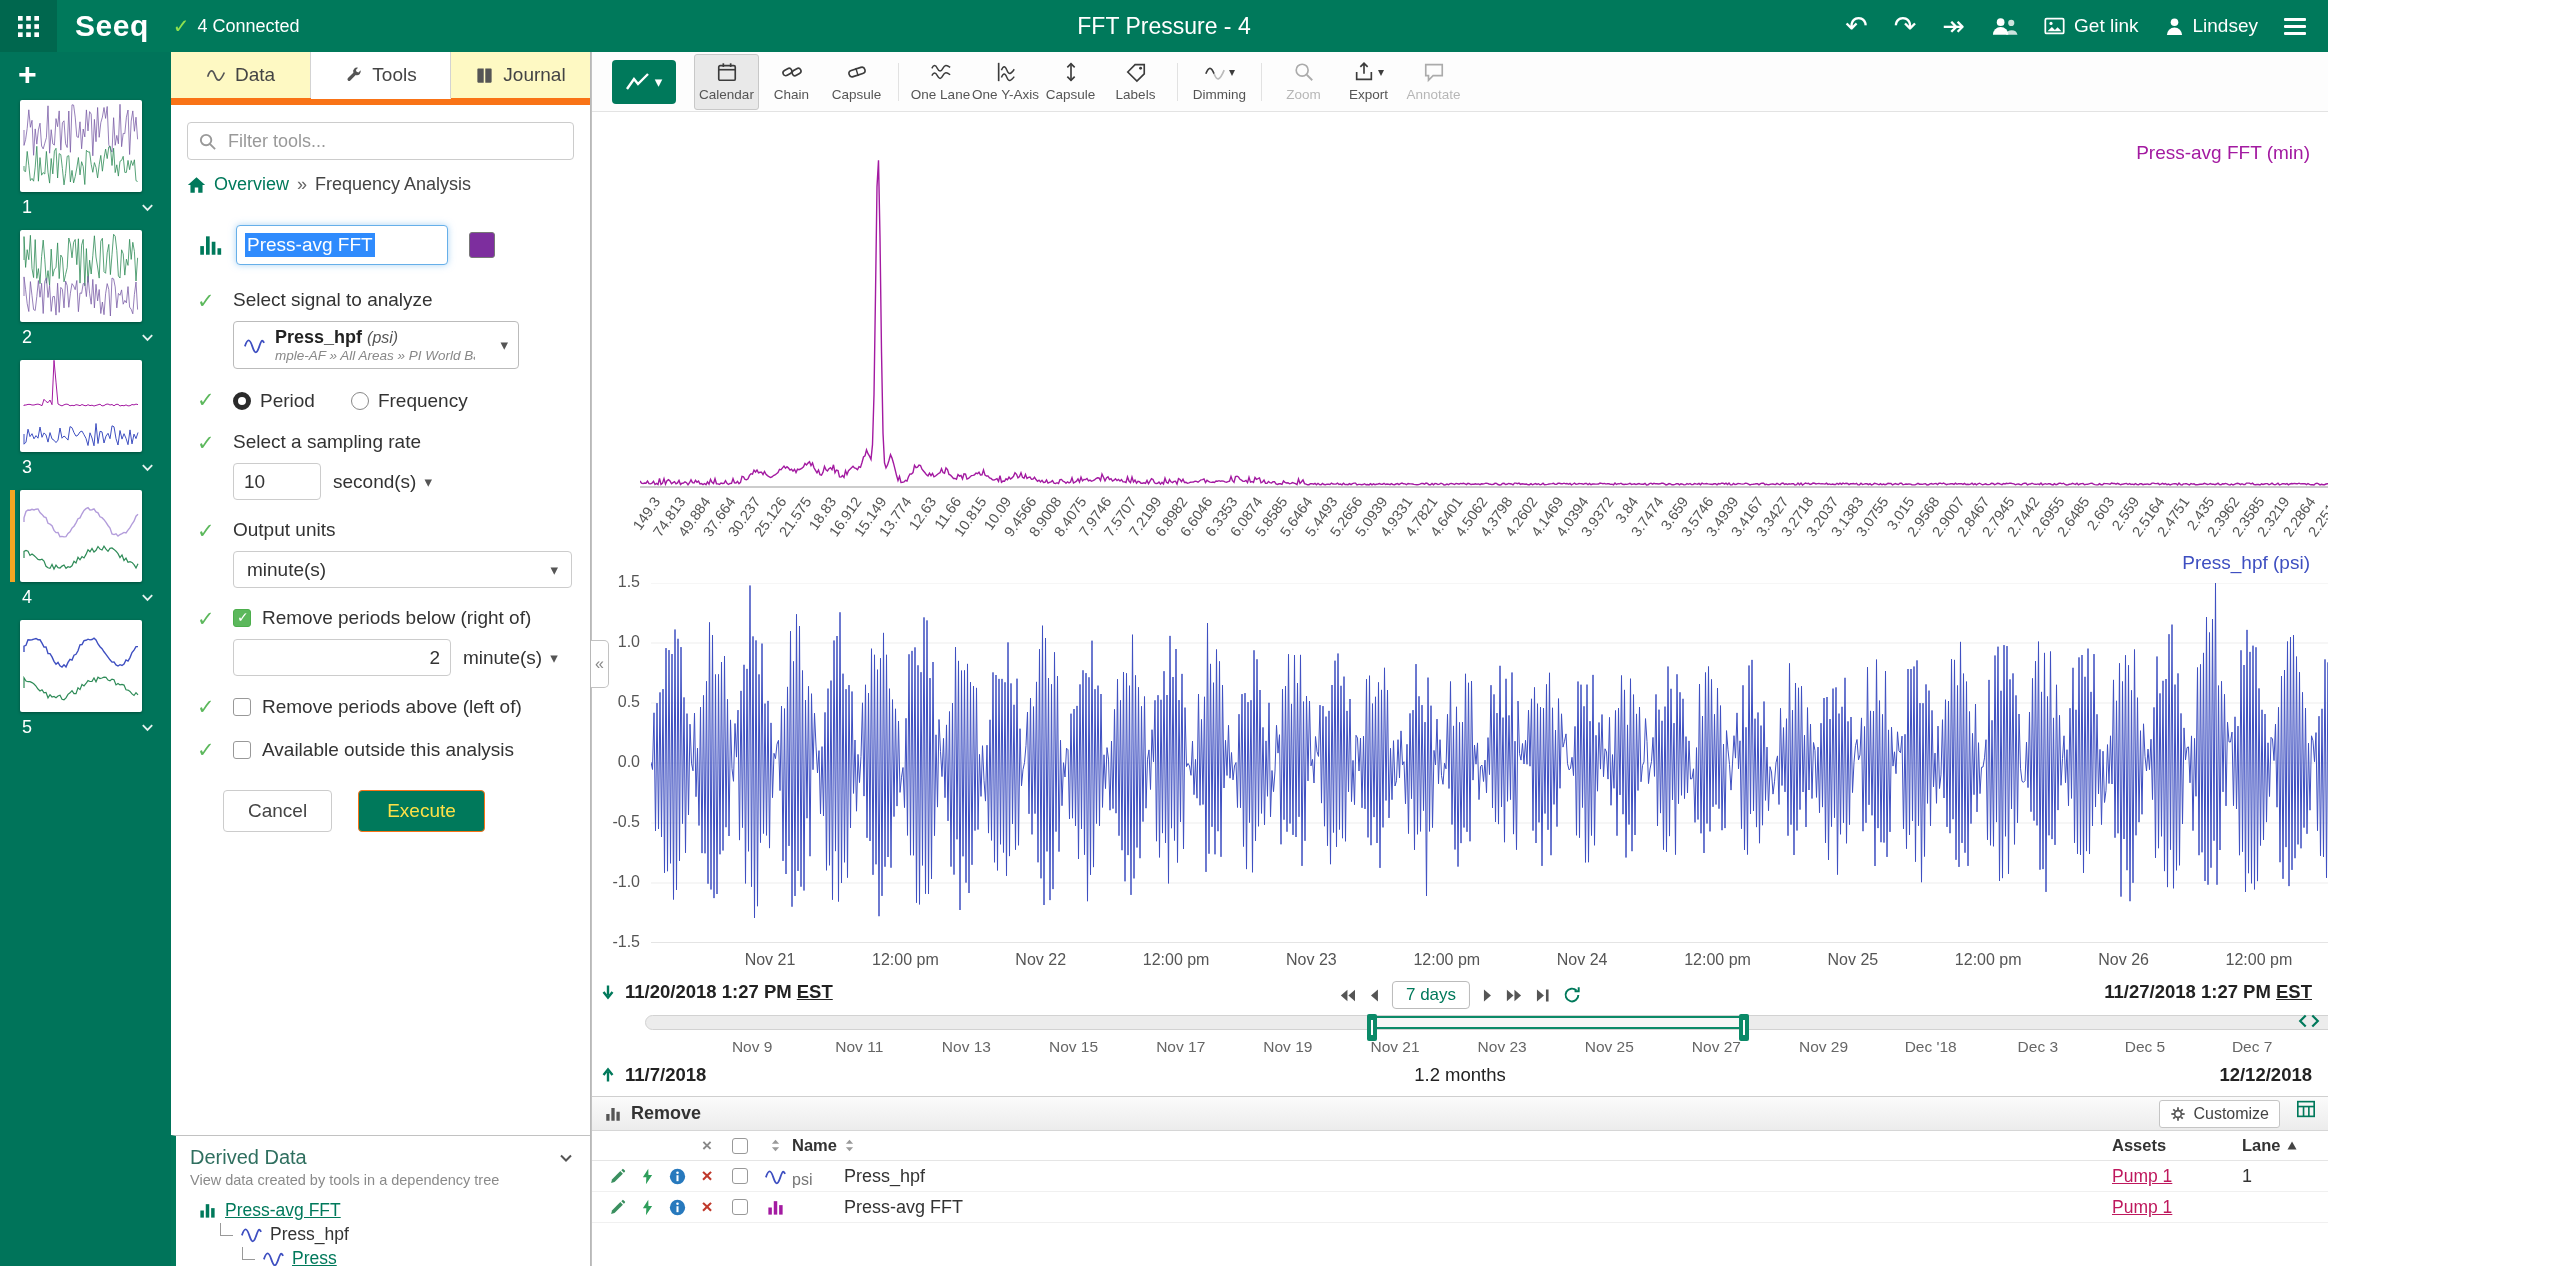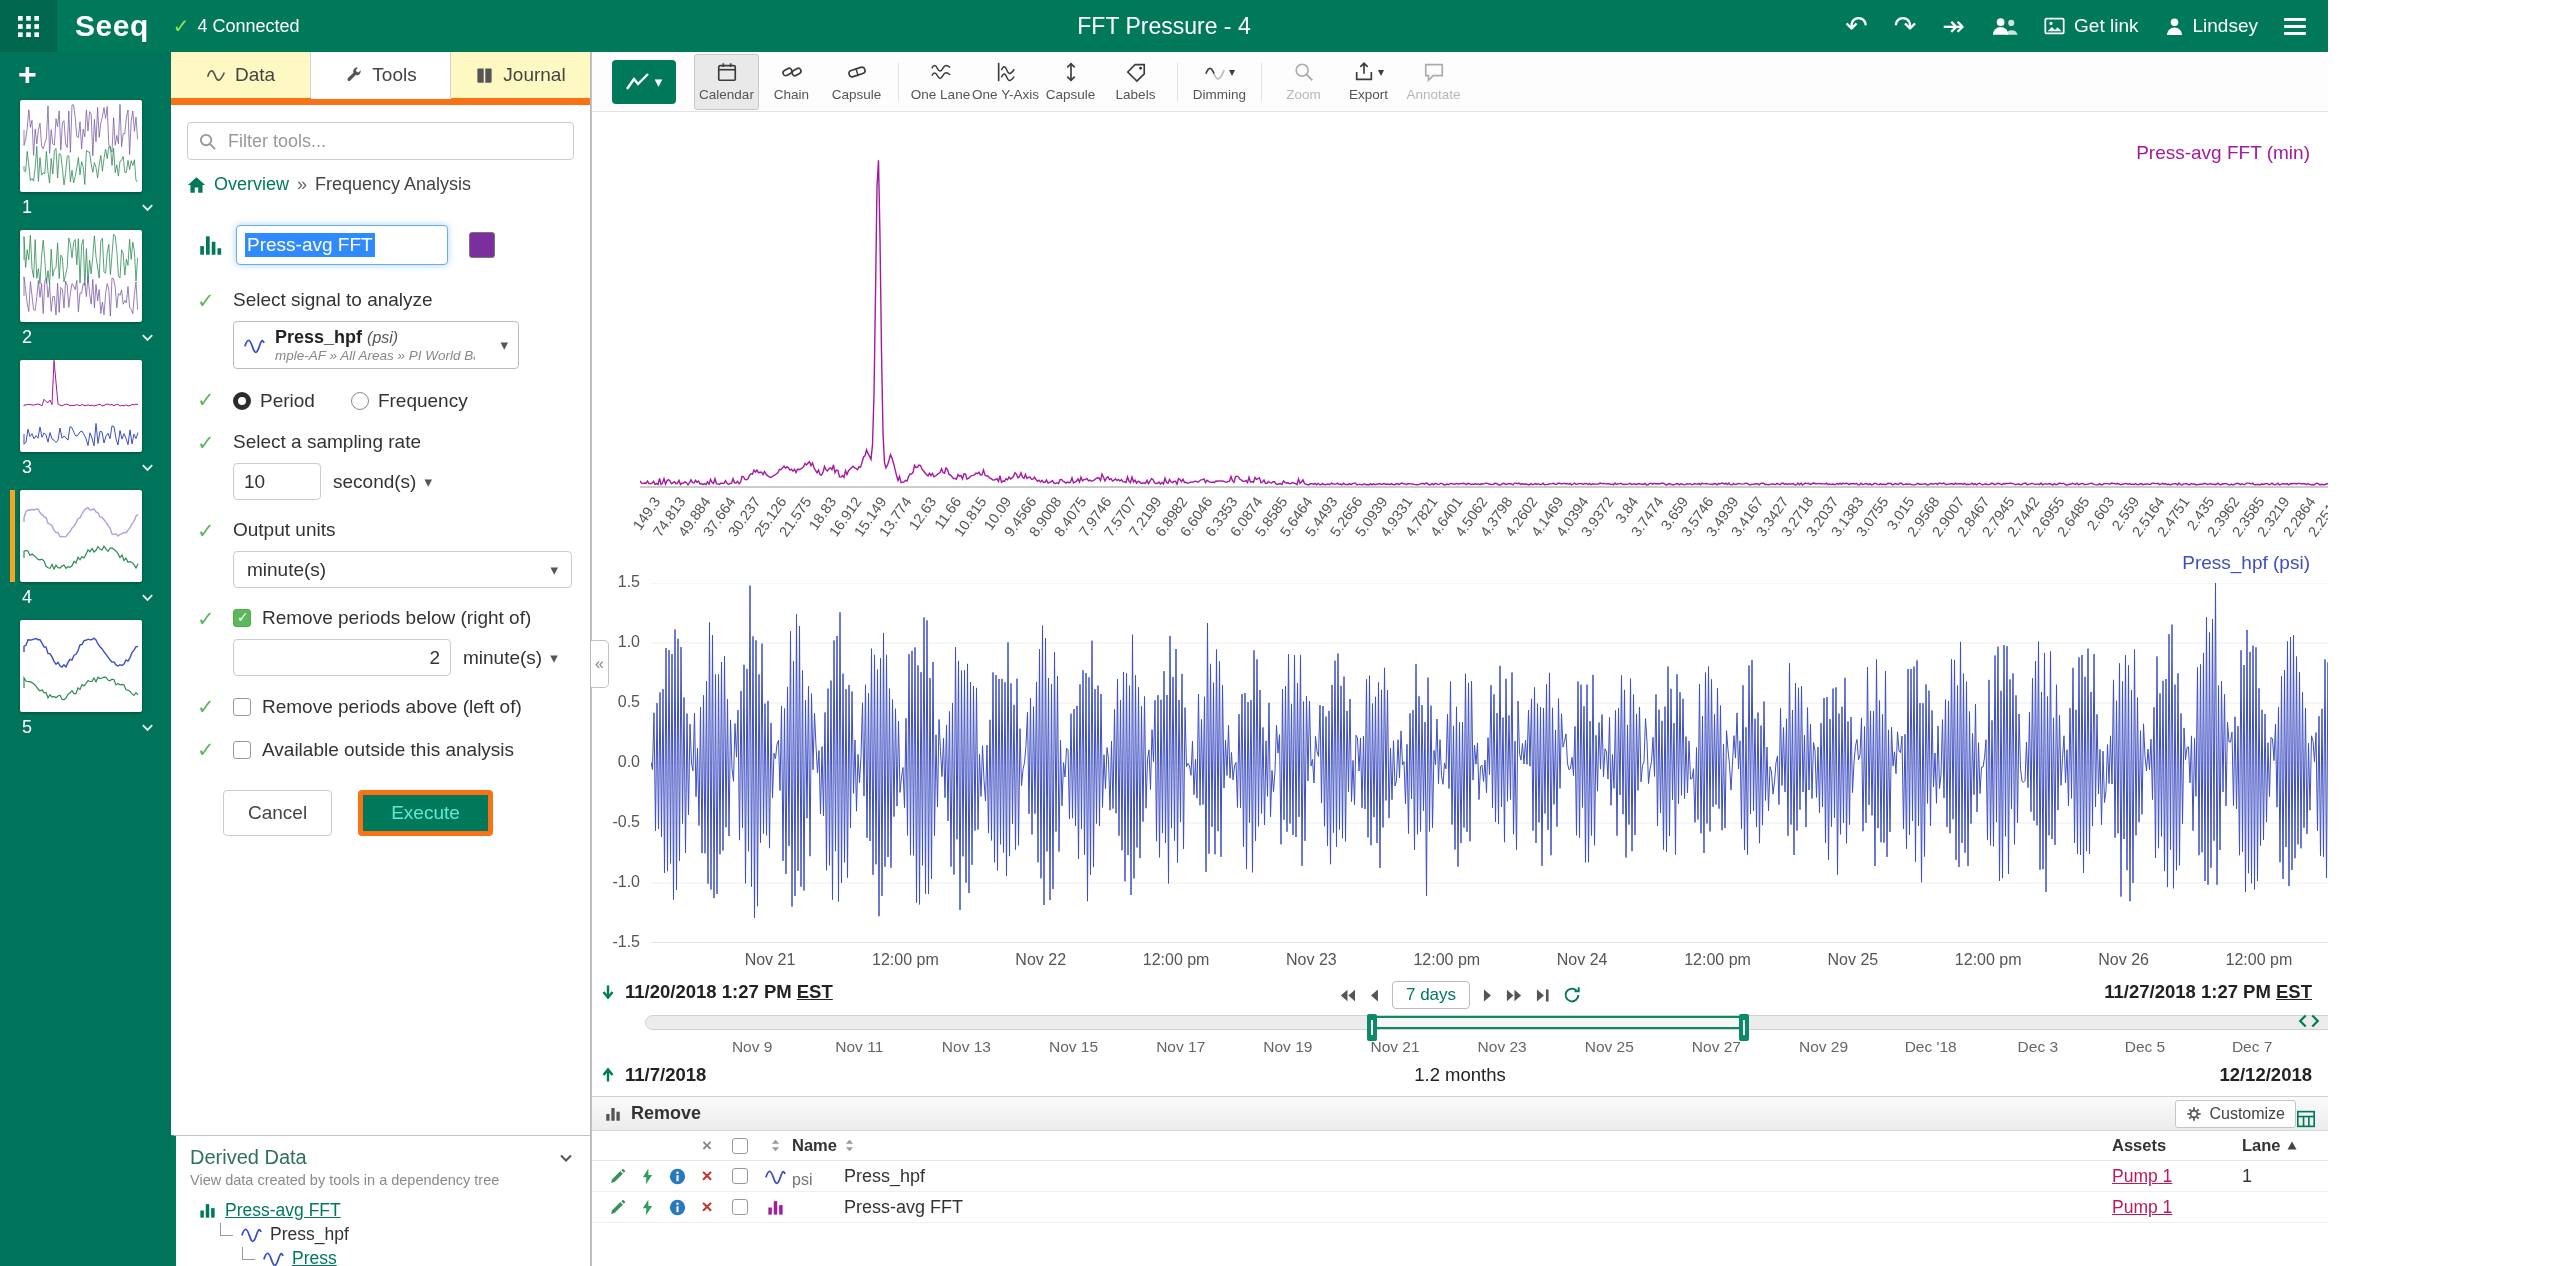--- a/index.html
+++ b/index.html
@@ -68,21 +68,21 @@
   #below-input{width:218px;text-align:right;}
   .unit-dd{display:flex;align-items:center;gap:8px;font-size:19px;color:#333;cursor:pointer;white-space:nowrap;}
   .unit-dd.boxed{border:1px solid #ccc;border-radius:4px;height:37px;padding:0 13px;box-sizing:border-box;}
   .cb{width:18px;height:18px;border:1.5px solid #999;border-radius:3px;background:#fff;box-sizing:border-box;flex:none;cursor:pointer;position:relative;}
   .cb.checked{background:#5CB85C;border-color:#4cae4c;}
   .cb.checked::after{content:"✓";color:#fff;font-size:14px;font-weight:bold;position:absolute;left:3px;top:-1px;}
   .cb-row{display:flex;align-items:center;gap:11px;font-size:19px;}
   .btn-row{display:flex;gap:26px;margin:28px 0 0 26px;}
   .btn{font-size:19px;border-radius:4px;padding:9px 24px;cursor:pointer;font-family:inherit;}
   .btn.cancel{background:#fff;border:1px solid #ccc;color:#444;}
-  .btn.exec{background:#00795B;border:5px solid #f97316;color:#5eead4;padding:7px 28px;}
+  .btn.exec{background:#00795B;border:1px solid #f97316;color:#fde047;padding:7px 28px;}
 
   .derived{position:absolute;left:0;right:0;top:1083px;bottom:0;border-top:1px solid #c2c2c2;border-left:5px solid #00795B;background:#fff;padding:10px 16px 0 14px;box-sizing:border-box;overflow:hidden;}
   .dv-head{display:flex;align-items:center;justify-content:space-between;}
   .dv-title{font-size:20px;color:#2f6f5f;}
   .dv-chev{color:#555;cursor:pointer;display:flex;}
   .dv-sub{font-size:14.5px;color:#8a8a8a;margin-top:3px;}
   .dv-tree{margin-top:10px;}
   .tree-row{display:flex;align-items:center;gap:8px;height:24px;font-size:17.5px;}
   .tree-row a{color:#00795B;text-decoration:underline;cursor:pointer;}
   .tree-conn{width:12px;height:12px;border-left:1px solid #999;border-bottom:1px solid #999;margin:-9px 0 0 0;flex:none;}
@@ -136,21 +136,21 @@
 
   .invest-row{position:absolute;top:1012px;left:0;right:0;height:26px;font-size:18.5px;color:#222;}
   .inv-start{position:absolute;left:8px;display:flex;gap:9px;align-items:center;font-weight:bold;}
   .inv-dur{position:absolute;left:50%;transform:translateX(-50%);}
   .inv-end{position:absolute;right:16px;font-weight:bold;}
 
   .details{position:absolute;top:1044px;left:0;right:0;bottom:0;}
   .dt-head{height:33px;background:linear-gradient(#fbfbfb,#ececec);border-top:1px solid #cfcfcf;border-bottom:1px solid #d6d6d6;display:flex;align-items:center;padding:0 12px;}
   .dt-title{display:flex;gap:9px;align-items:center;font-size:18px;font-weight:bold;color:#333;}
   .dt-title svg{color:#555;}
-  .dt-right{margin-left:auto;display:flex;align-items:flex-end;}
+  .dt-right{margin-left:auto;display:flex;align-items:flex-start;gap:16px;}
   .cust-btn{display:flex;align-items:center;gap:7px;border:1px solid #c5c5c5;background:#fff;border-radius:3px;padding:4px 10px;font-size:16px;color:#444;cursor:pointer;}
   .cust-btn svg{color:#555;}
   .dt-table-ic{color:#00795B;cursor:pointer;display:flex;}
   .dt-hrow{height:29px;display:flex;align-items:center;font-size:16.5px;font-weight:bold;color:#333;border-bottom:1px solid #e5e5e5;}
   .dt-row{height:30px;display:flex;align-items:center;font-size:18px;border-bottom:1px solid #f0f0f0;color:#333;}
   .dc{flex:none;display:flex;align-items:center;justify-content:center;}
   .w-pad{width:10px;}
   .w-ic{width:30px;}
   .w-cb{width:36px;}
   .w-sig{width:34px;}

